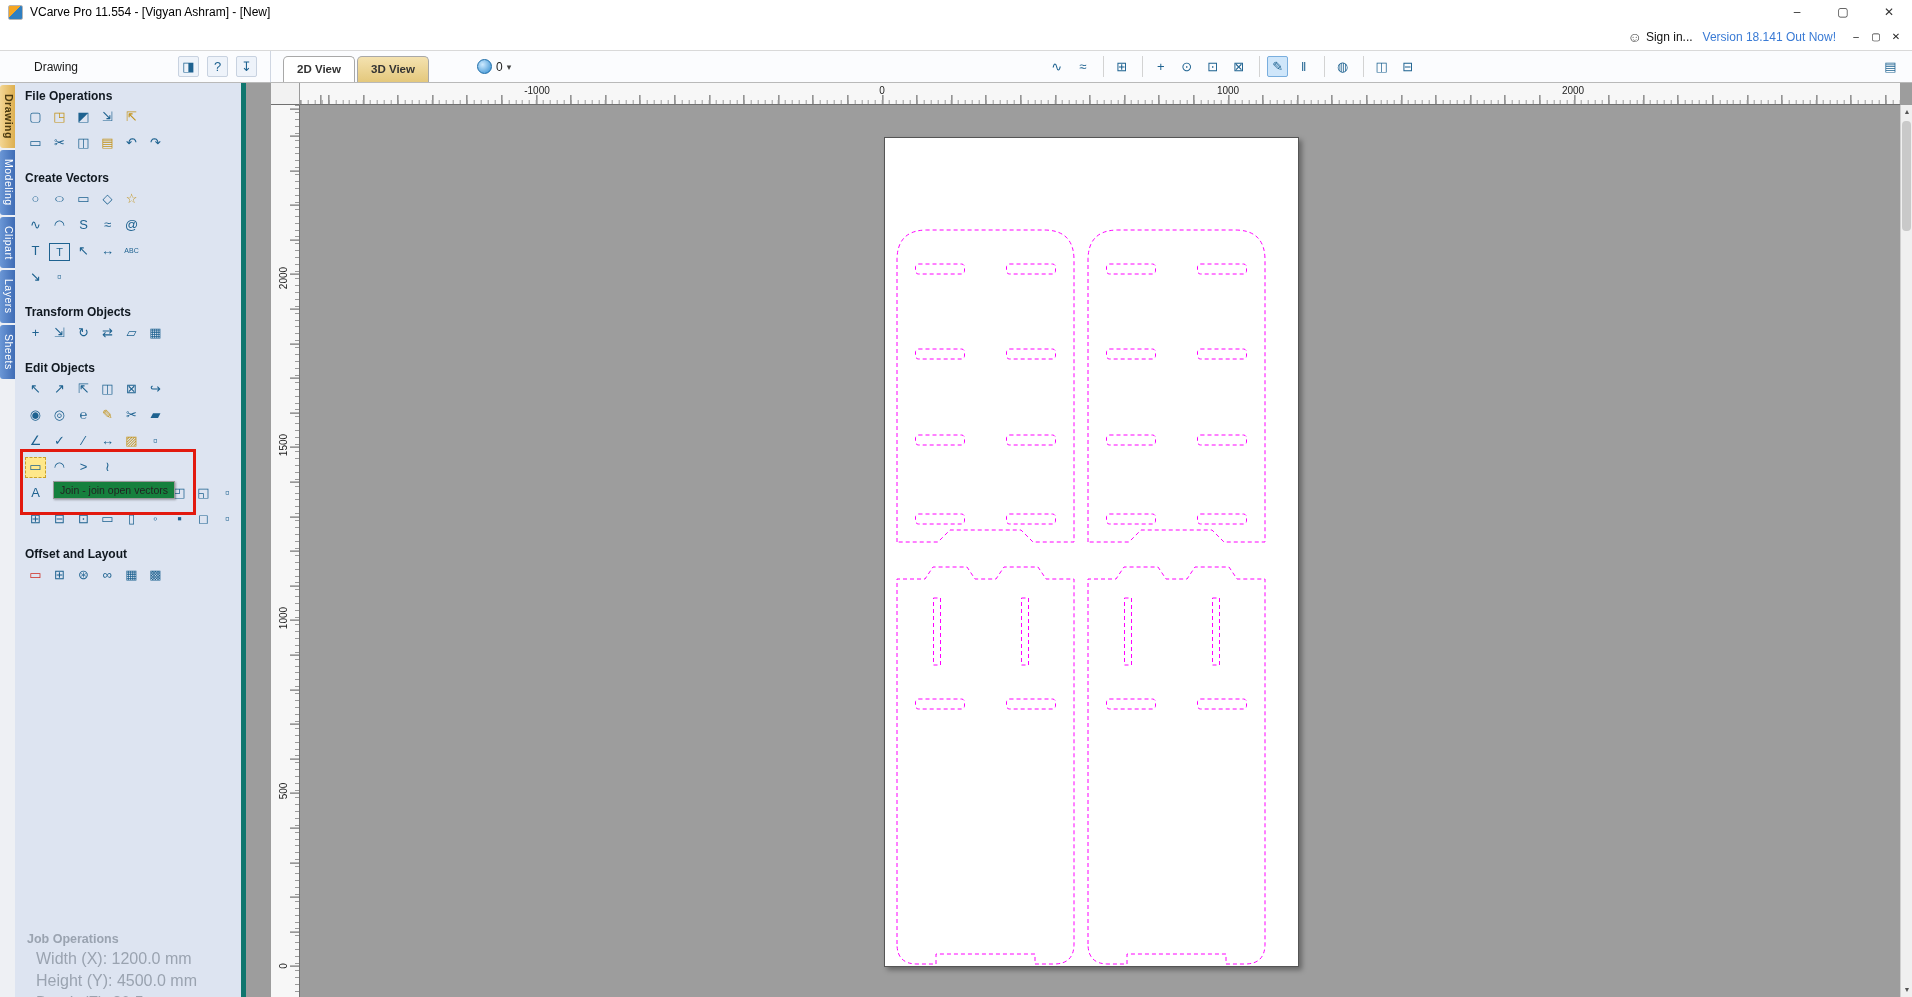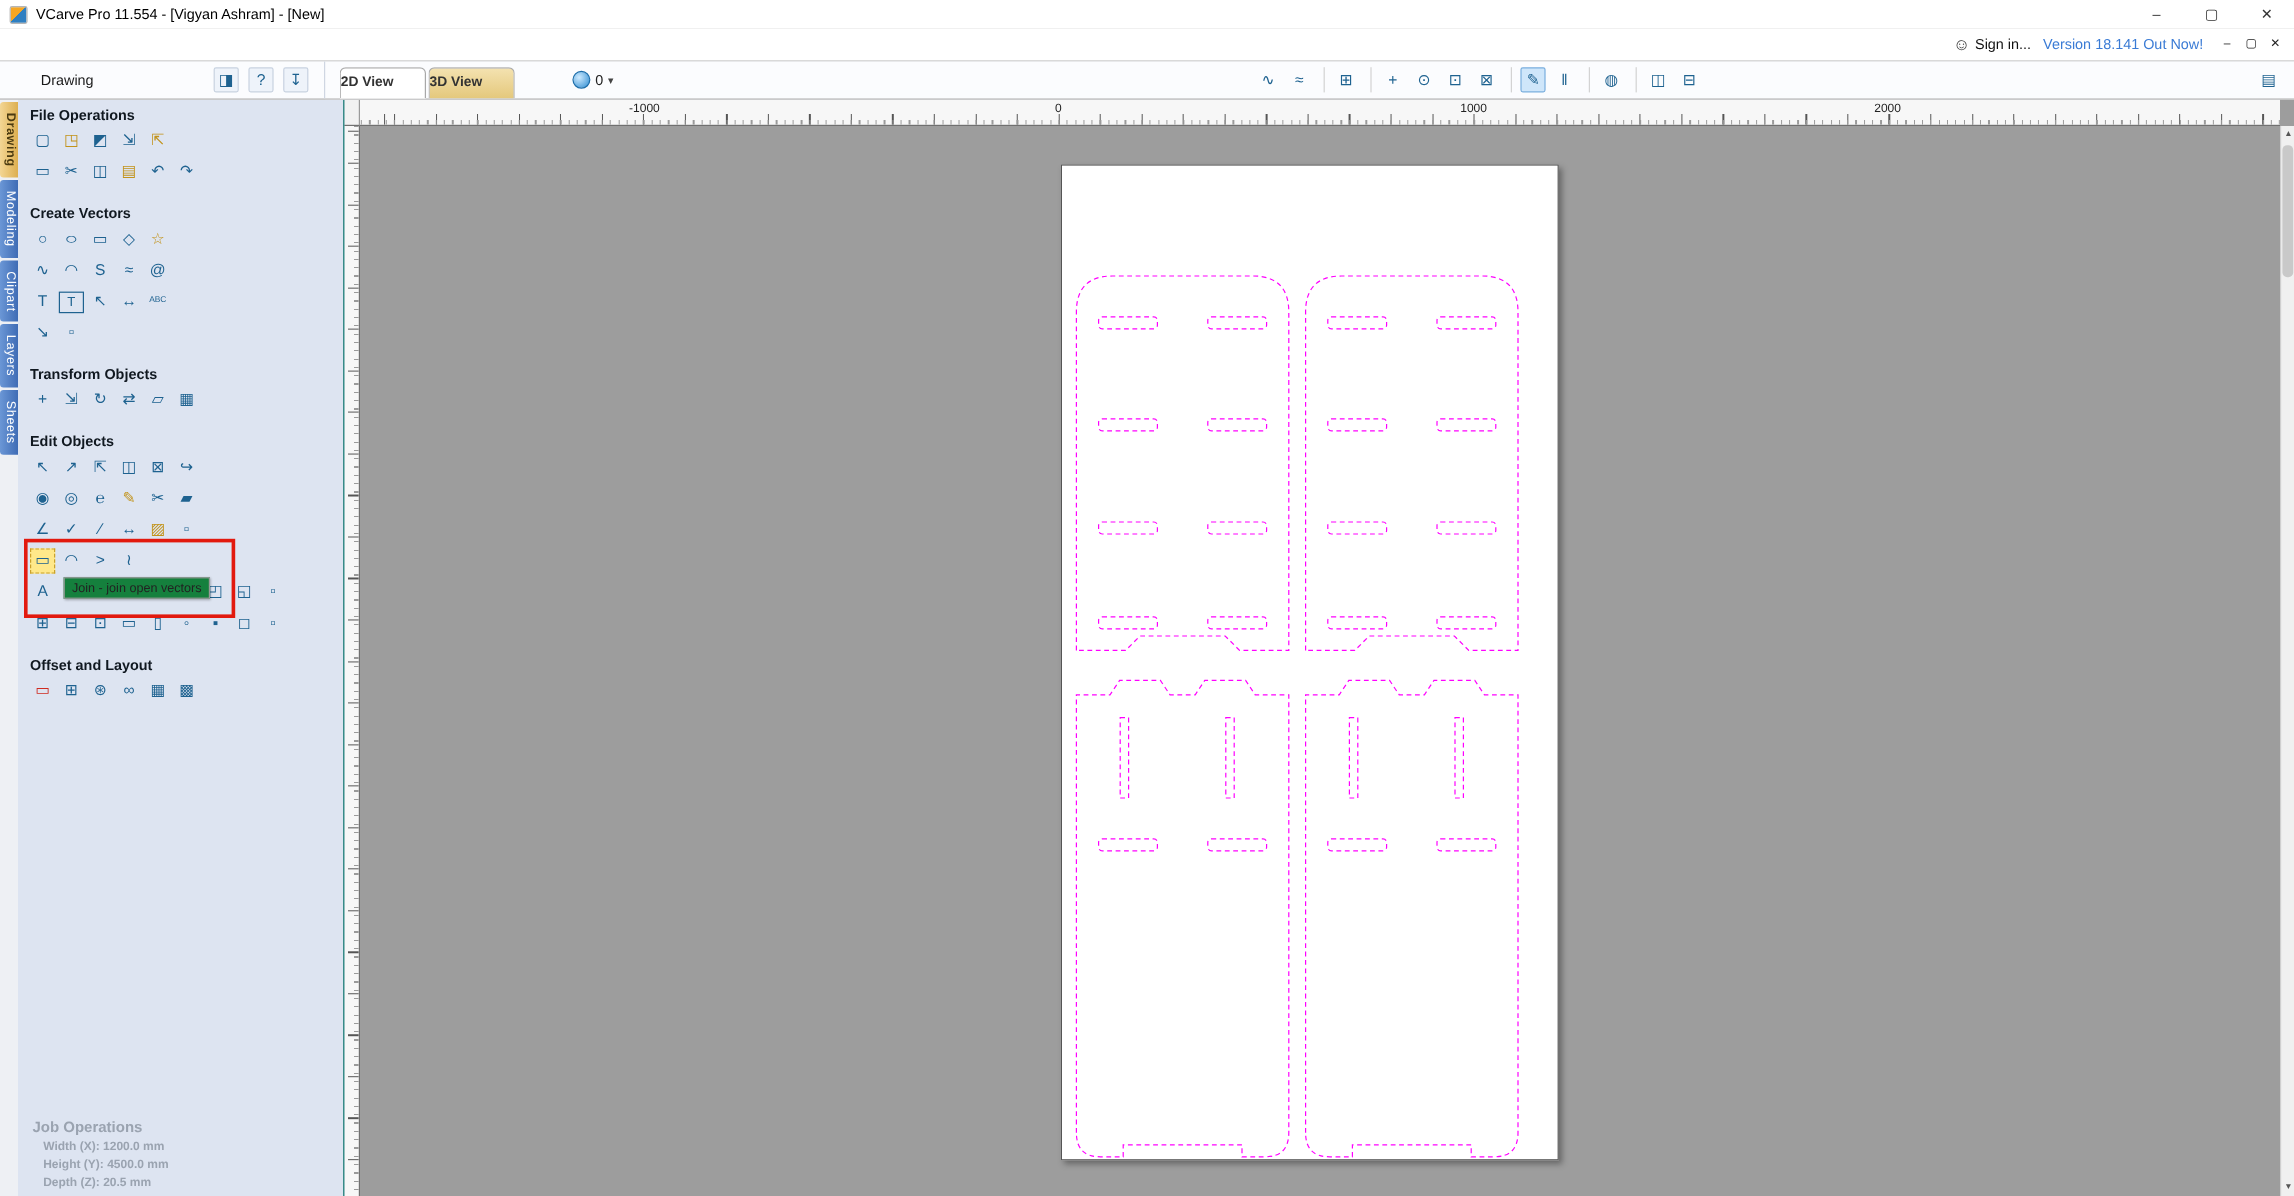--- a/index.html
+++ b/index.html
@@ -24,21 +24,21 @@
   #mdi-controls{display:flex}
   .mdi-btn{width:20px;text-align:center;font-size:10px;color:#222;line-height:26px}
 
   
   #toolbar{position:absolute;left:0;top:51px;width:100%;height:32px;background:#fbfcfe;border-bottom:1px solid #b9b9b9;display:flex;align-items:center;z-index:38}
   #toolbar-left{width:271px;height:100%;display:flex;align-items:center;border-right:1px solid #cfd6e2}
   #drawing-label{margin-left:34px;font-size:12px;color:#1a1a1a}
   #ph-icons{margin-left:auto;margin-right:10px;display:flex;gap:5px}
   .ph-icn{width:16px;height:16px;line-height:15px;text-align:center;font-size:11px;color:#2a6ca8;border:1px solid #c8d2e0;border-radius:2px;background:#eef3fa}
   #view-tabs{display:flex;align-items:flex-end;height:100%;margin-left:12px}
-  .vtab{width:72px;height:26px;line-height:24px;font-size:11.5px;font-weight:bold;
+  .vtab{width:72px;height:26px;line-height:24px;text-align:center;font-size:11.5px;font-weight:bold;
     border:1px solid #a8a8a8;border-bottom:none;border-radius:5px 5px 0 0;margin-right:2px;
     background:linear-gradient(#f4e2b0,#e4c87c);color:#333}
   .vtab.active{background:#fff}
   #layer-ctl{display:flex;align-items:center;gap:4px;margin-left:46px;font-size:12px;color:#222}
   #globe-icon{width:15px;height:15px;border-radius:50%;border:1px solid #1c6ca8;
     background:radial-gradient(circle at 35% 35%,#cdeaff,#2e8bd0)}
   #layer-caret{font-size:9px;color:#444}
   #tb-icons{display:flex;align-items:center;margin-left:528px}
   .tb-group{display:flex;gap:2px;padding:0 7px}
   .tb-group + .tb-group{border-left:1px solid #d3d3d3}
@@ -46,37 +46,37 @@
   .tb-icn.sel{background:#cfe6fa;border-color:#79aede}
   #tb-right{margin-left:auto;margin-right:8px;display:flex}
 
   
   #side-strip{position:absolute;left:0;top:83px;bottom:0;width:15px;background:#eef0f4;z-index:20}
   .side-tab{writing-mode:vertical-rl;width:15px;padding:9px 0;margin:2px 0;text-align:center;font-size:10.5px;
     color:#fff;background:linear-gradient(to right,#6b97d6,#3f6cb5);border-radius:3px 0 0 3px;letter-spacing:.5px}
   .side-tab.active{background:linear-gradient(to right,#f3d694,#ddaf50);color:#4a3a10;font-weight:bold}
 
   
-  #left-panel{position:absolute;left:15px;top:83px;bottom:0;width:272px;background:#dde4f1;border-right:1px solid #0f766e;z-index:19;overflow:hidden}
+  #left-panel{position:absolute;left:15px;top:83px;bottom:0;width:231px;background:#dde4f1;border-right:5px solid #0f766e;z-index:19;overflow:hidden}
   .sec-title{margin:6px 0 1px 10px;font-weight:bold;font-size:12px;color:#101820}
   .icn-row{display:flex;align-items:center;padding:2px 0 2px 10px;height:26px;position:relative}
   .icn{width:21px;height:21px;line-height:20px;text-align:center;font-size:13px;color:#1e6290;margin-right:3px}
   .icn.y{color:#c2931b}
   .icn.r{color:#cf2b20}
   .icn.ell{transform:scaleX(1.45)}
   .icn.boxed{border:1px solid #1e6290;height:18px;line-height:16px;margin-top:1px;font-size:11px}
   .icn.tiny{font-size:7px;letter-spacing:0}
   .icn.hl{background:#ffe88a;border:1px dashed #caa12b;line-height:18px}
   .sec-gap{height:9px}
   .red-box{position:absolute;left:5px;top:-5px;width:176px;height:66px;border:3px solid var(--hl,#e2190e);z-index:6;pointer-events:none}
   .tooltip{position:absolute;left:38px;top:27px;background:#15803d;border:1px solid #9a9a9a;box-shadow:1px 1px 2px rgba(0,0,0,.3);
     font-size:10.5px;padding:2px 6px;white-space:nowrap;z-index:7;color:#222}
   #job-dims{position:absolute;left:12px;top:849px;color:#9aa3b0}
   #jd-title{font-weight:bold;font-size:12.5px;margin-bottom:2px}
-  .jd-line{font-size:10px;font-weight:bold;margin:4px 0 0 9px}
+  .jd-line{font-size:16px;font-weight:normal;margin:4px 0 0 9px}
 
   
   #canvas{position:absolute;left:271px;top:83px;right:0;bottom:0}
   #corner{position:absolute;left:0;top:0;width:29px;height:22px;background:#f2f2f2;border-right:1px solid #9a9a9a;border-bottom:1px solid #707070}
   #hruler{position:absolute;left:29px;top:0;right:12px;height:22px;background:#f7f7f7;border-bottom:1px solid #707070;overflow:hidden}
   #hruler::before{content:"";position:absolute;bottom:0;left:0;right:0;height:9px;
     background:repeating-linear-gradient(to right,#555 0 1px,transparent 1px 34.6px);background-position-x:28.4px}
   #hruler::after{content:"";position:absolute;bottom:0;left:0;right:0;height:4px;
     background:repeating-linear-gradient(to right,#9a9a9a 0 1px,transparent 1px 6.92px);background-position-x:0.7px}
   .h-num{position:absolute;top:2px;font-size:10px;color:#222;transform:translateX(-50%)}

